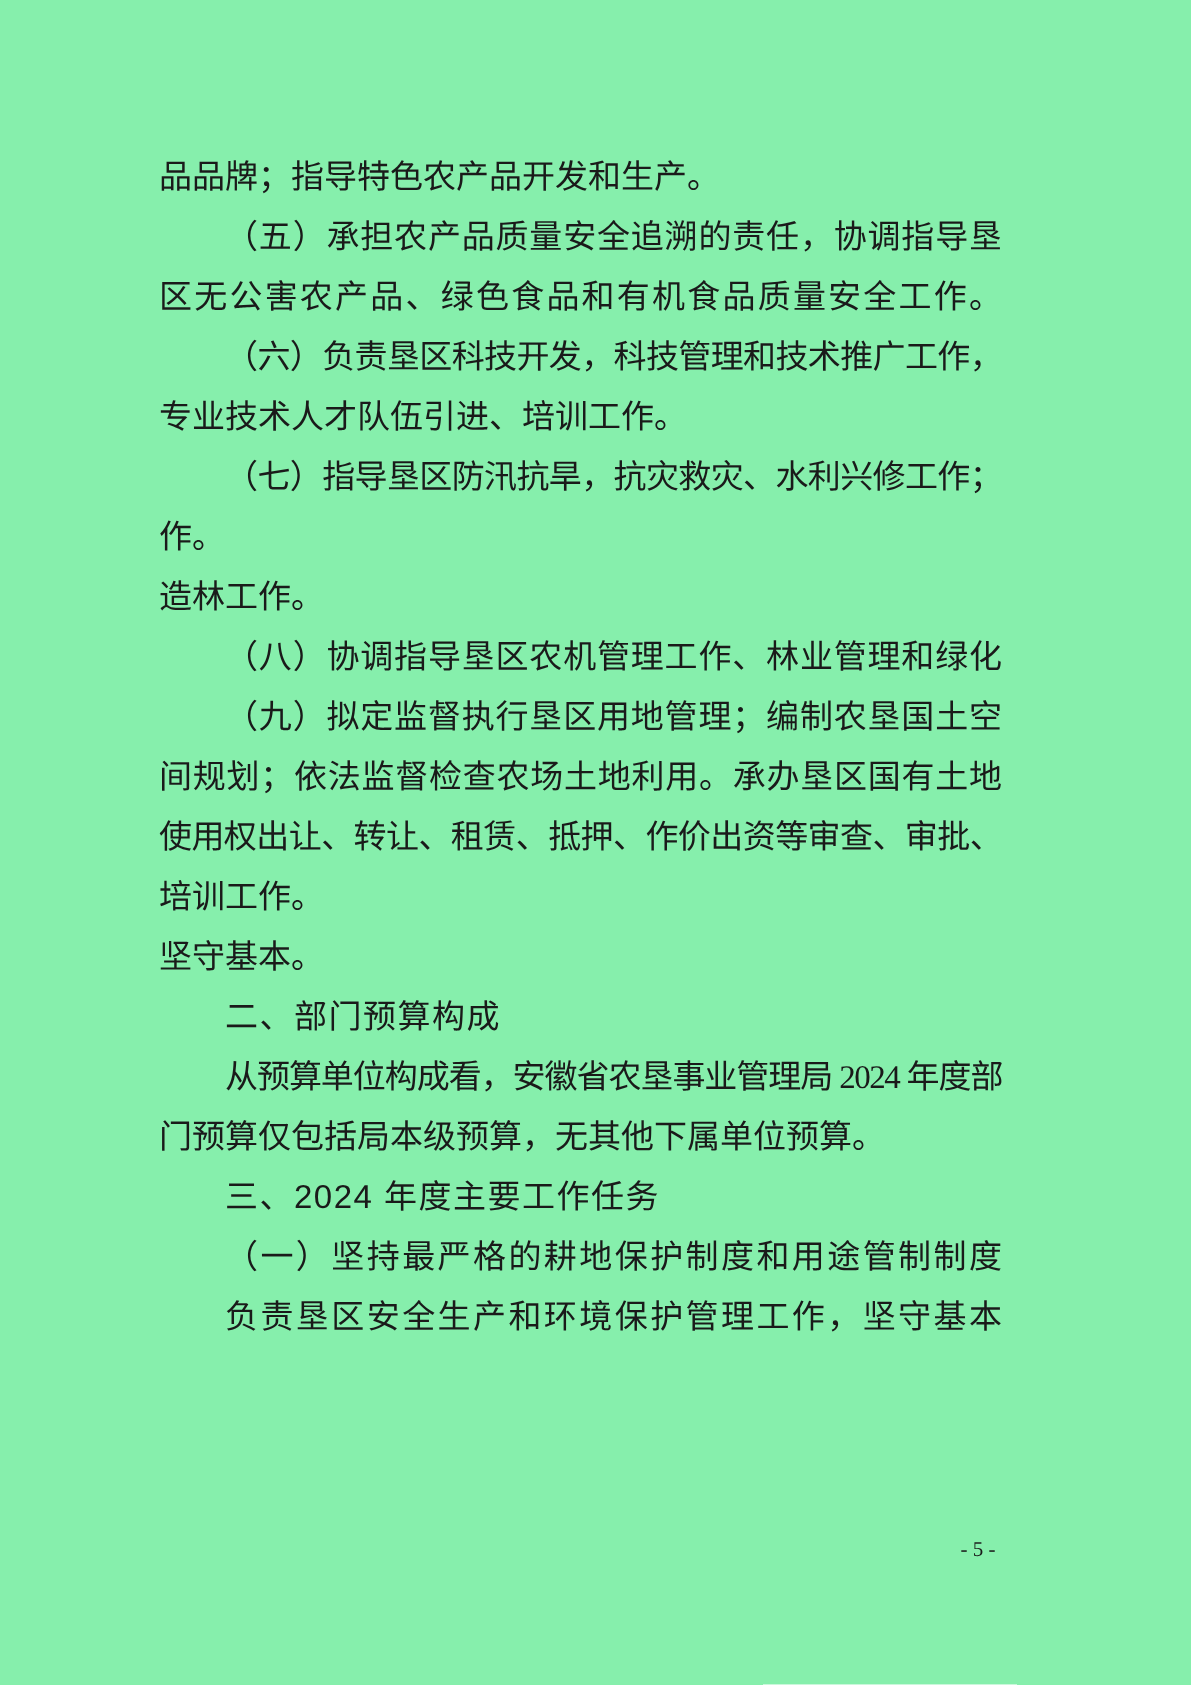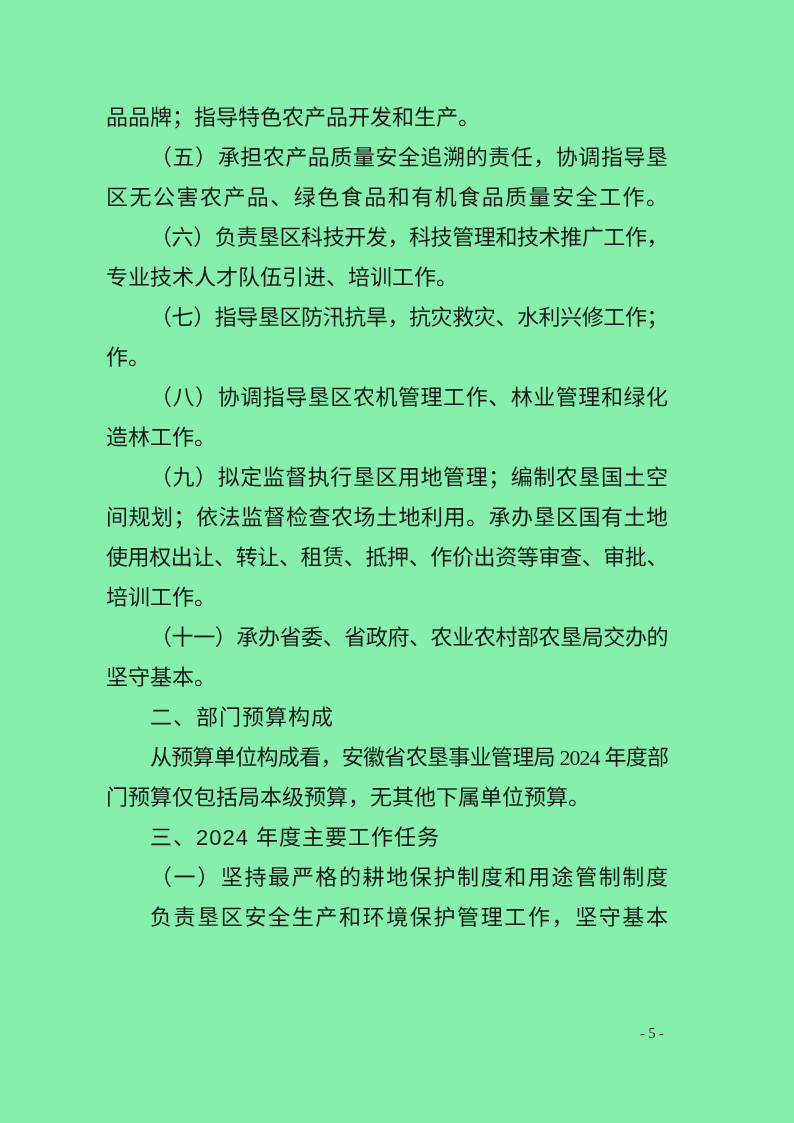--- a/index.html
+++ b/index.html
@@ -69,27 +69,26 @@
 
 <div class="page">
   <div class="content">
       <div class="line">品品牌；指导特色农产品开发和生产。</div>
       <div class="line indent justify">（五）承担农产品质量安全追溯的责任，协调指导垦</div>
       <div class="line justify">区无公害农产品、绿色食品和有机食品质量安全工作。</div>
       <div class="line indent justify tight">（六）负责垦区科技开发，科技管理和技术推广工作，</div>
       <div class="line">专业技术人才队伍引进、培训工作。</div>
       <div class="line indent justify tight">（七）指导垦区防汛抗旱，抗灾救灾、水利兴修工作；</div>
       <div class="line">作。</div>
+      <div class="line">造林工作。</div>
       <div class="line indent justify">（八）协调指导垦区农机管理工作、林业管理和绿化</div>
-      <div class="line">造林工作。</div>
       <div class="line indent justify">（九）拟定监督执行垦区用地管理；编制农垦国土空</div>
       <div class="line justify">间规划；依法监督检查农场土地利用。承办垦区国有土地</div>
       <div class="line justify tight">使用权出让、转让、租赁、抵押、作价出资等审查、审批、</div>
       <div class="line">培训工作。</div>
-      <div class="line indent justify tight">（十一）承办省委、省政府、农业农村部农垦局交办的</div>
       <div class="line">坚守基本。</div>
       <div class="line indent bold">二、部门预算构成</div>
       <div class="line indent justify tight2">从预算单位构成看，安徽省农垦事业管理局 2024 年度部</div>
       <div class="line">门预算仅包括局本级预算，无其他下属单位预算。</div>
       <div class="line indent bold">三、2024 年度主要工作任务</div>
       <div class="line indent justify">（一）坚持最严格的耕地保护制度和用途管制制度</div>
       <div class="line indent justify">负责垦区安全生产和环境保护管理工作，坚守基本</div>
     </div>
   <div class="page-number">- 5 -</div>
 </div>

